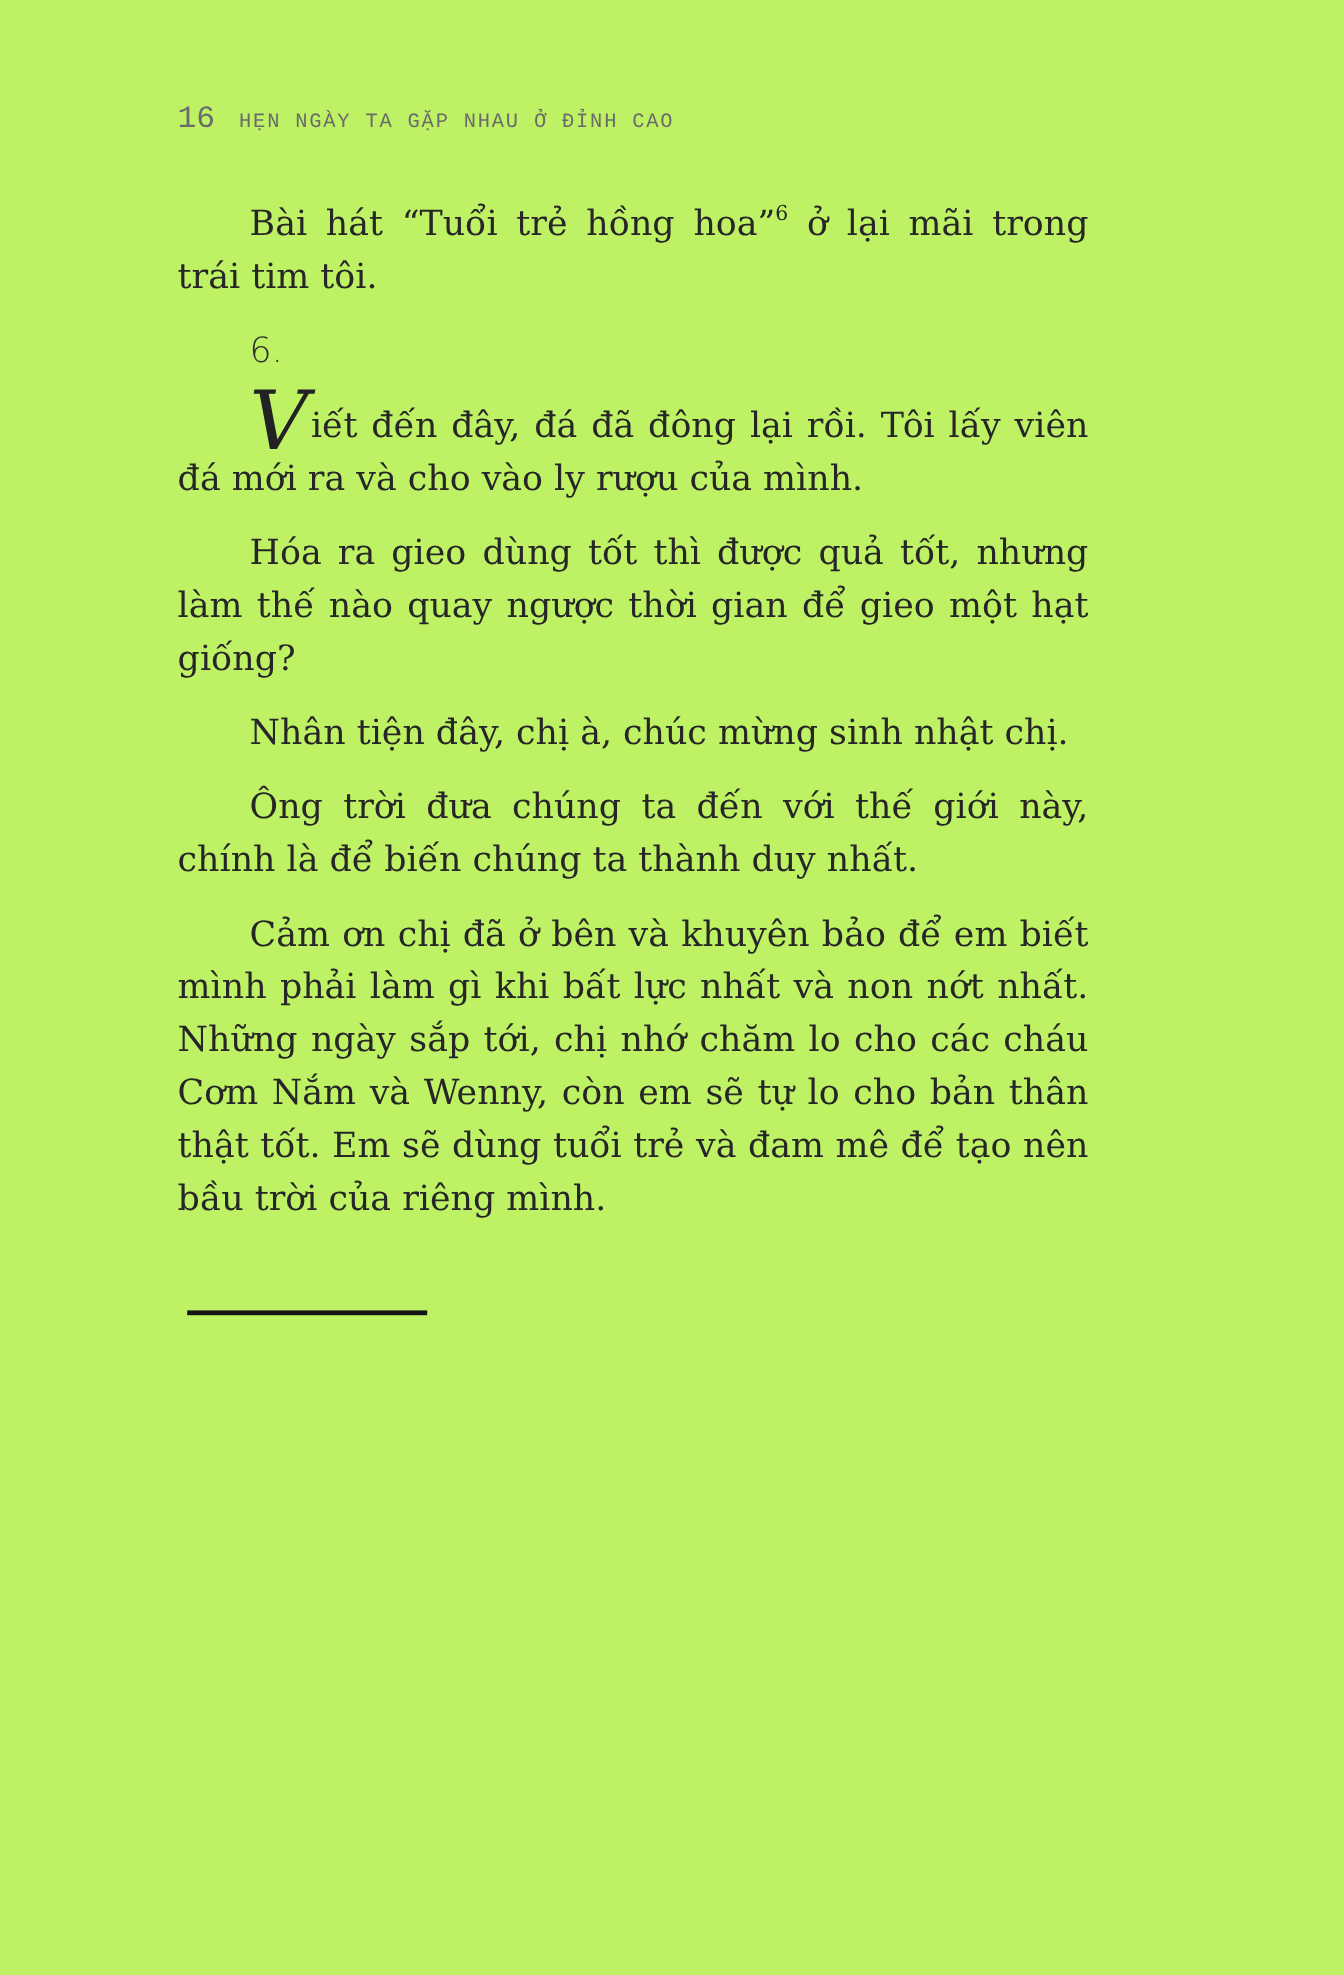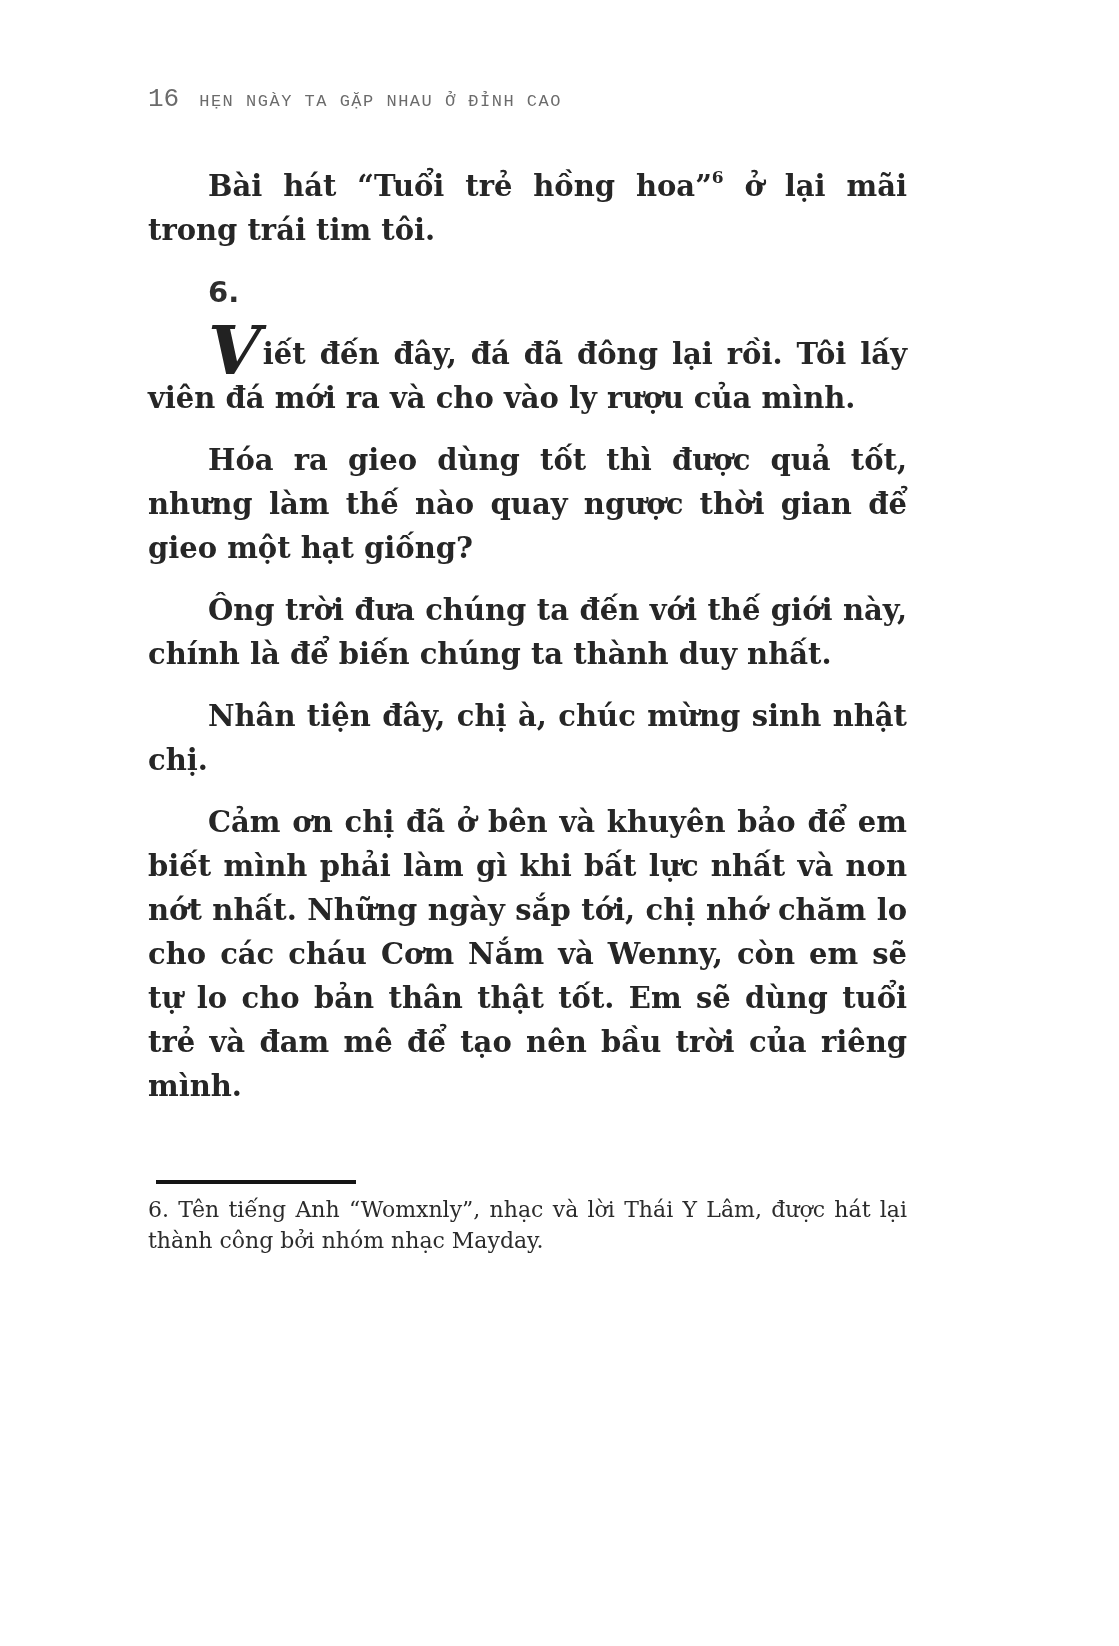--- a/index.html
+++ b/index.html
@@ -3,21 +3,21 @@
 <meta charset="utf-8">
 <style>
   html, body { margin: 0; padding: 0; }
   body { background: #e9e9e9; }
 
   .page {
     position: relative;
     width: 1119px;
     height: 1646px;
     margin: 0 auto;
-    background: #ffffff;
+    background: #bef264;
     box-sizing: border-box;
     padding: 84px 212px 0 148px;
     font-family: "DejaVu Serif", serif;
     color: #262626;
     overflow: hidden;
   }
 
   
   .running-head {
     display: flex;
@@ -37,21 +37,20 @@
     letter-spacing: 1.5px;
   }
 
   
   .bodytext p {
     margin: 18px 0 16px 0;
     font-size: 29px;
     line-height: 44px;
     text-align: justify;
     text-indent: 60px;
-    font-weight: bold;
   }
 
   sup.fn-marker {
     font-size: 17px;
     line-height: 0;
     vertical-align: 13px;
   }
 
   
   .section-number {
@@ -111,26 +110,25 @@
 
 
 
     <p class="section-number">6.</p>
 
     <p class="p-dropcap"><span class="dropcap">V</span><span>iết đến đây, đá đã đông lại rồi. Tôi lấy viên đá mới ra và cho vào ly rượu của mình.</span></p>
 
     <p>Hóa ra gieo dùng tốt thì được quả tốt, nhưng làm thế nào quay ngược thời gian để gieo một hạt giống?</p>
 
 
+    <p>Nhân tiện đây, chị à, chúc mừng sinh nhật chị.</p>
+
     <p>Ông trời đưa chúng ta đến với thế giới này, chính là để biến chúng ta thành duy nhất.</p>
-
-    <p>Nhân tiện đây, chị à, chúc mừng sinh nhật chị.</p>
 
     <p>Cảm ơn chị đã ở bên và khuyên bảo để em biết mình phải làm gì khi bất lực nhất và non nớt nhất. Những ngày sắp tới, chị nhớ chăm lo cho các cháu Cơm Nắm và Wenny, còn em sẽ tự lo cho bản thân thật tốt. Em sẽ dùng tuổi trẻ và đam mê để tạo nên bầu trời của riêng mình.</p>
 
   </div>
 
   <div class="footnote">
     <div class="footnote-rule"></div>
-    <div class="footnote-text"><span>6.</span><span> Tên tiếng Anh “Womxnly”, nhạc và lời Thái Y Lâm, được hát lại thành công bởi nhóm nhạc Mayday.</span></div>
   </div>
 
 </div>
 
 </body></html>

